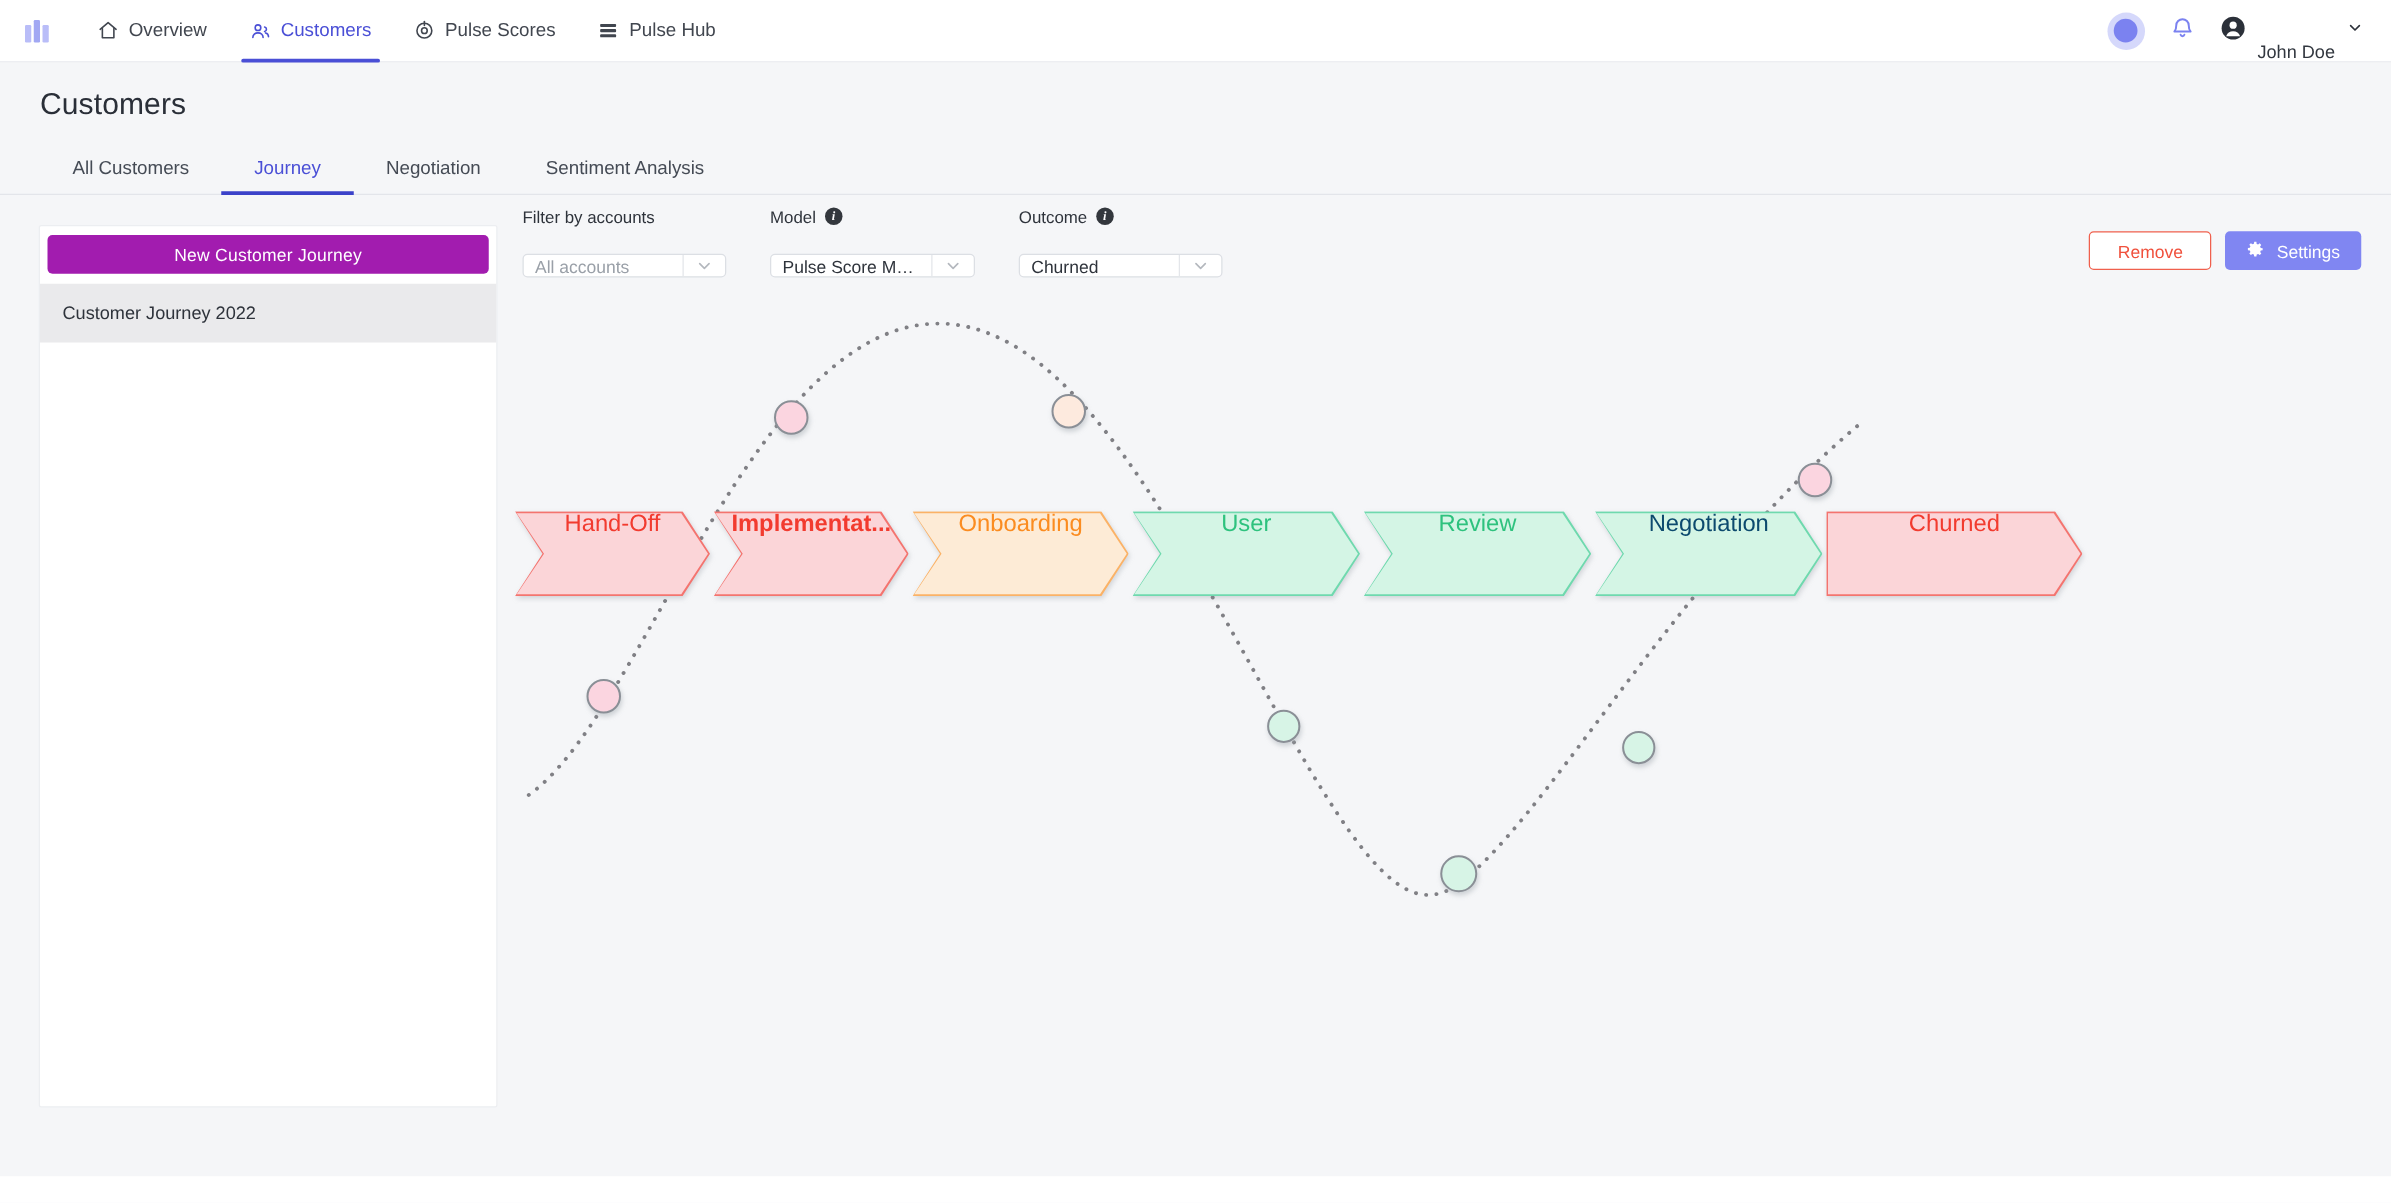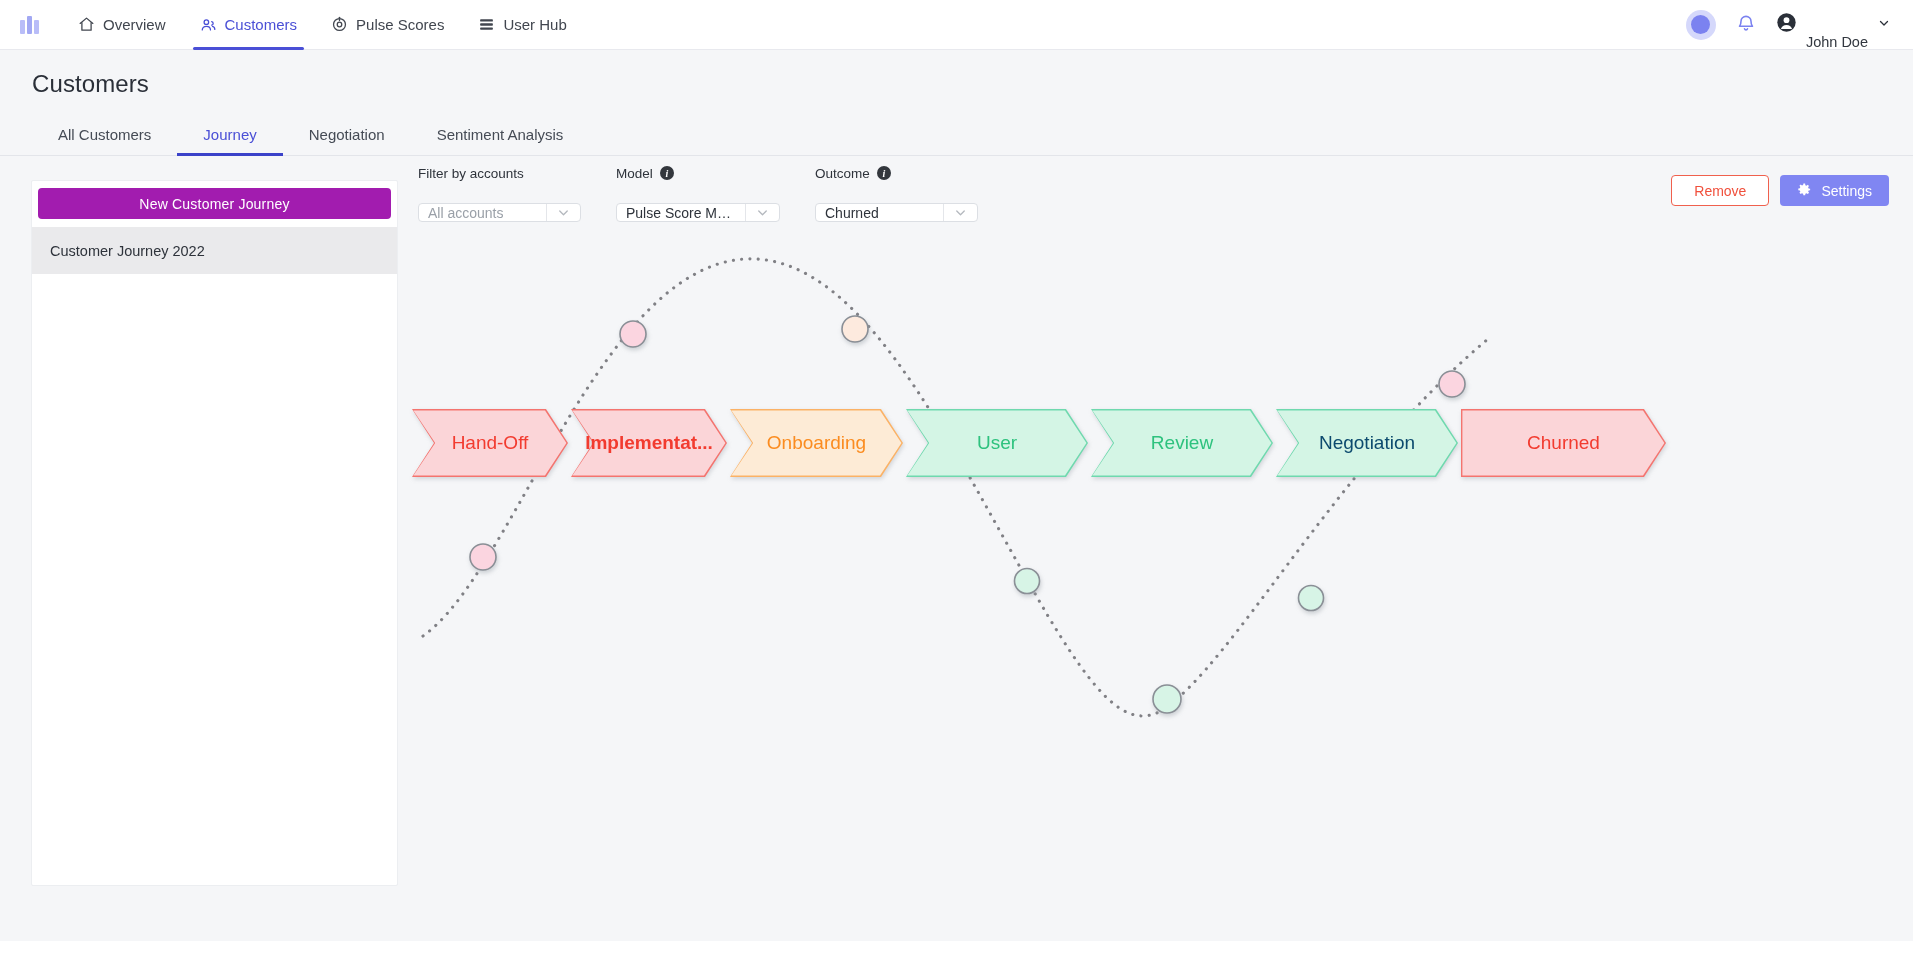--- a/index.html
+++ b/index.html
@@ -119,21 +119,21 @@
   }
   .select-value.placeholder { color: #9aa0a8; }
   .select-caret {
     width: 34px; height: 100%; display: flex; align-items: center; justify-content: center;
     border-left: 1px solid #e4e6ea;
   }
   .sel-accounts { width: 163px; }
   .sel-model { width: 164px; }
   .sel-outcome { width: 163px; }
 
-  .right-buttons { position: absolute; right: 0; bottom: 16px; display: flex; align-items: center; gap: 11px; }
+  .right-buttons { position: absolute; right: 0; bottom: 6px; display: flex; align-items: center; gap: 11px; }
   .btn-remove {
     height: 31px; padding: 0 22px; background: #ffffff;
     border: 1px solid #f0604d; border-radius: 4px;
     color: #f0503c; font-size: 14px; font-family: inherit; cursor: pointer;
   }
   .btn-settings {
     height: 31px; padding: 0 17px; background: #8086f2;
     border: none; border-radius: 4px; color: #ffffff;
     font-size: 14px; font-family: inherit; cursor: pointer;
     display: flex; align-items: center; gap: 9px;
@@ -142,21 +142,21 @@
   
   .journey-canvas { position: absolute; left: 0; top: 60px; width: 100%; height: 700px; }
   .journey-canvas svg { position: absolute; left: 0; top: 0; }
 
   .funnel {
     position: absolute; left: 14px; top: 193px;
     display: flex; align-items: center;
   }
   .stage {
     position: relative; height: 68px;
-    display: flex; align-items: center; justify-content: center;
+    display: flex; justify-content: center;
     font-size: 19px; margin-right: 3px;
     filter: drop-shadow(1px 2px 2px rgba(120,125,135,.28));
     cursor: pointer;
   }
   .stage-label { position: relative; z-index: 2; white-space: nowrap; }
 
   
   .shape-outer, .shape-inner {
     position: absolute; inset: 0;
   }
@@ -210,21 +210,21 @@
     </div>
 
     <div class="nav-item">
       <span class="nav-icon">
         <svg width="17" height="17" viewBox="0 0 24 24" fill="#41464f">
             <rect x="3" y="4.5" width="18" height="3.4" rx="1"></rect>
             <rect x="3" y="10.3" width="18" height="3.4" rx="1"></rect>
             <rect x="3" y="16.1" width="18" height="3.4" rx="1"></rect>
           </svg>
       </span>
-      <span>User Hub</span>
+      <span>Pulse Hub</span>
     </div>
   </div>
 
   <div class="nav-right">
     <div class="status-dot-wrap">
       <div class="status-dot"></div>
     </div>
     <div class="bell-btn">
       <span>
         <svg width="20" height="20" viewBox="0 0 24 24" fill="none" stroke="#7b82f0" stroke-width="1.9" stroke-linecap="round" stroke-linejoin="round">

